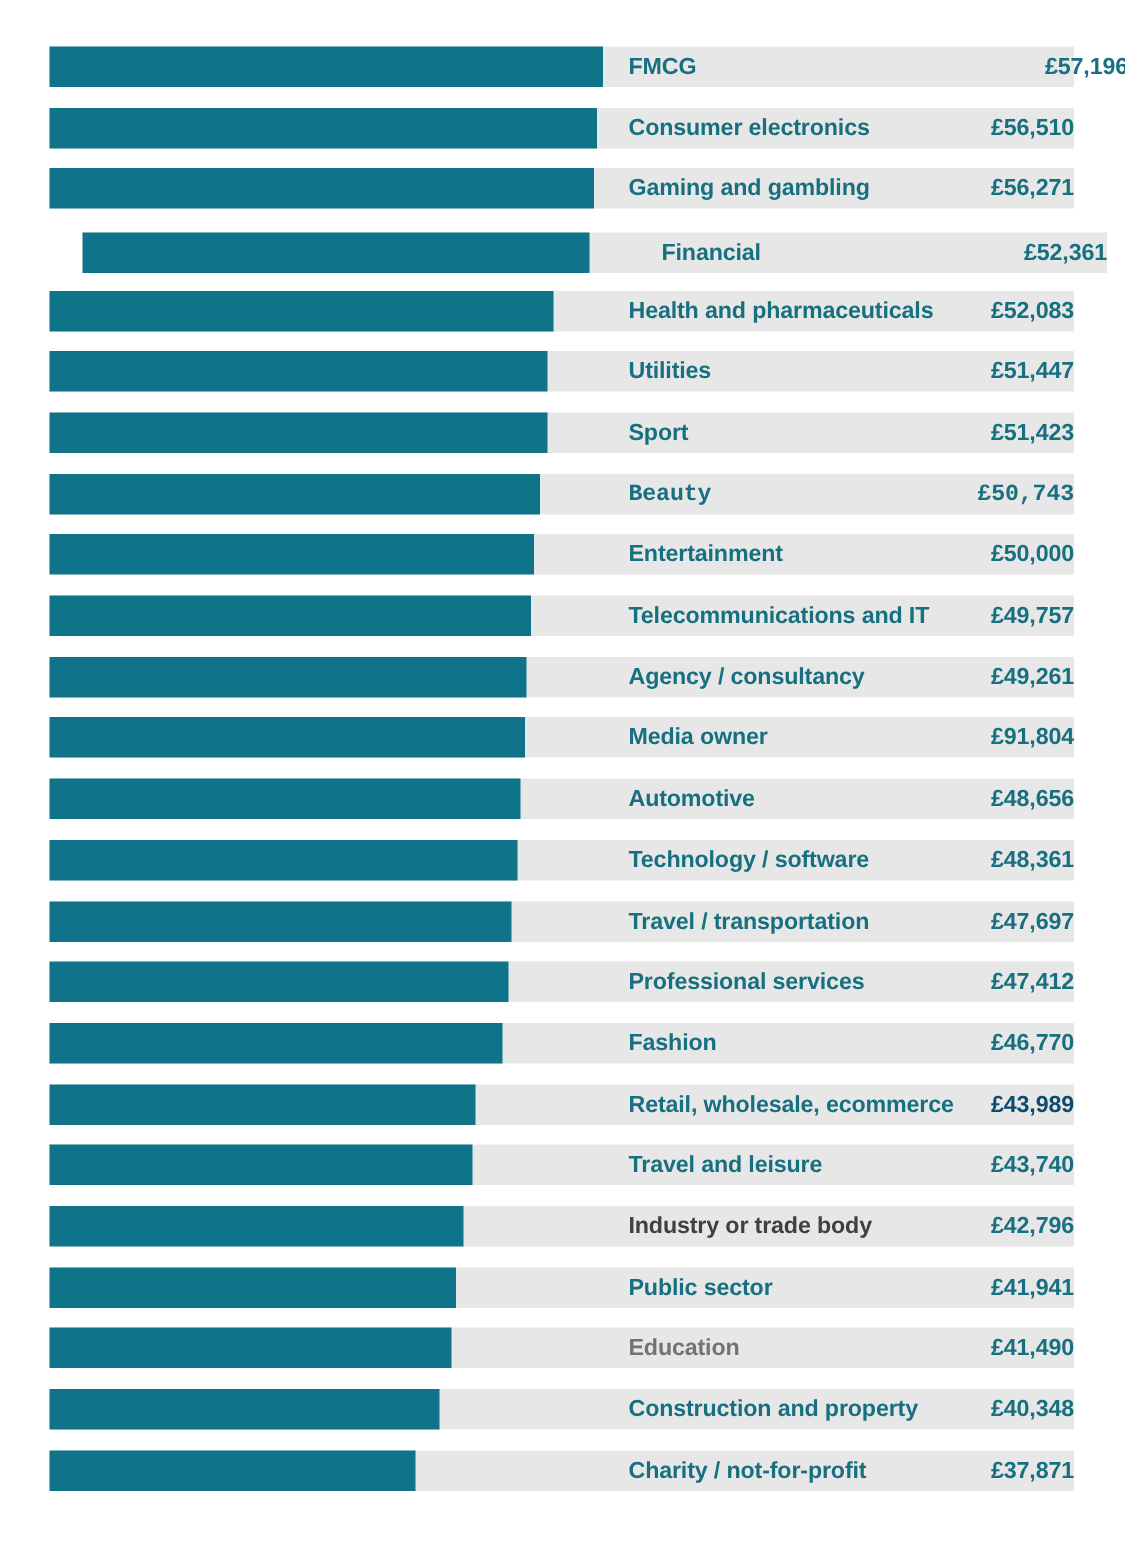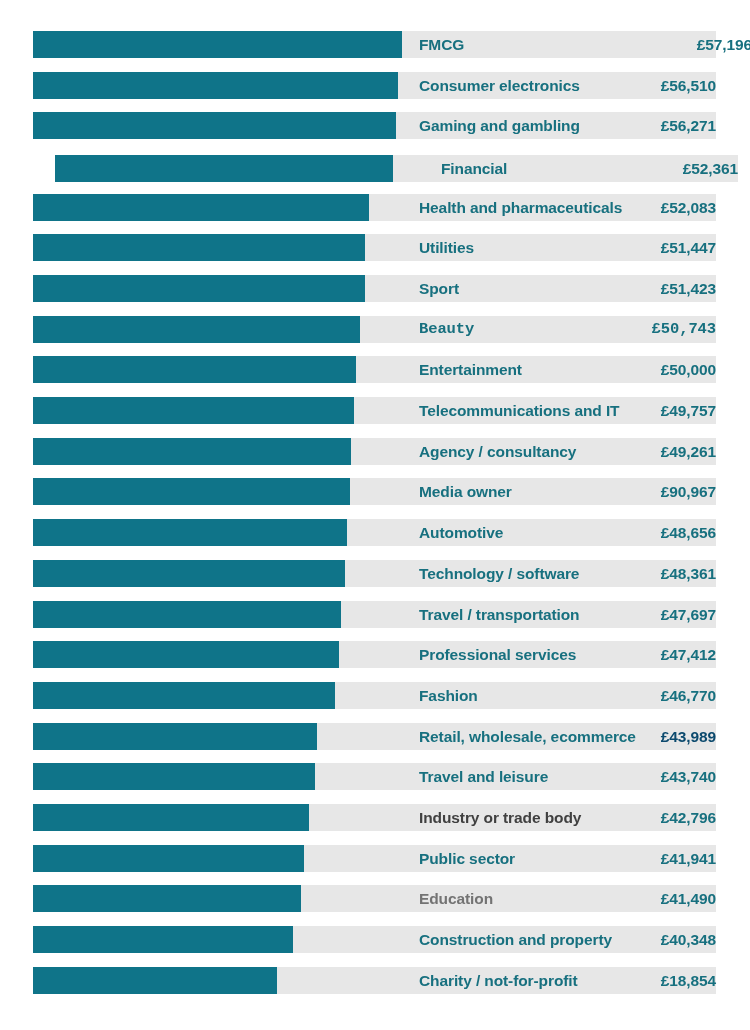--- a/index.html
+++ b/index.html
@@ -152,21 +152,21 @@
       <div class="chart-row" style="top: 437.8px;">
         <div class="row-track"></div>
         <div class="row-bar" style="width: 318px; background: rgb(15, 116, 137);"></div>
         <div class="row-label" style="color: rgb(23, 112, 127);">Agency / consultancy</div>
         <div class="row-value" style="color: rgb(23, 112, 127);">£49,261</div>
       </div>
       <div class="chart-row" style="top: 478.48px;">
         <div class="row-track"></div>
         <div class="row-bar" style="width: 317px; background: rgb(15, 116, 137);"></div>
         <div class="row-label" style="color: rgb(23, 112, 127);">Media owner</div>
-        <div class="row-value" style="color: rgb(23, 112, 127);">£90,967</div>
+        <div class="row-value" style="color: rgb(23, 112, 127);">£91,804</div>
       </div>
       <div class="chart-row" style="top: 519.16px;">
         <div class="row-track"></div>
         <div class="row-bar" style="width: 314px; background: rgb(15, 116, 137);"></div>
         <div class="row-label" style="color: rgb(23, 112, 127);">Automotive</div>
         <div class="row-value" style="color: rgb(23, 112, 127);">£48,656</div>
       </div>
       <div class="chart-row" style="top: 559.84px;">
         <div class="row-track"></div>
         <div class="row-bar" style="width: 312px; background: rgb(15, 116, 137);"></div>
@@ -224,16 +224,16 @@
       <div class="chart-row" style="top: 925.96px;">
         <div class="row-track"></div>
         <div class="row-bar" style="width: 260px; background: rgb(15, 116, 137);"></div>
         <div class="row-label" style="color: rgb(23, 112, 127);">Construction and property</div>
         <div class="row-value" style="color: rgb(23, 112, 127);">£40,348</div>
       </div>
       <div class="chart-row" style="top: 966.64px;">
         <div class="row-track"></div>
         <div class="row-bar" style="width: 244px; background: rgb(15, 116, 137);"></div>
         <div class="row-label" style="color: rgb(23, 112, 127);">Charity / not-for-profit</div>
-        <div class="row-value" style="color: rgb(23, 112, 127);">£18,854</div>
+        <div class="row-value" style="color: rgb(23, 112, 127);">£37,871</div>
       </div>
     </div>
 </div>
 
 </body></html>

